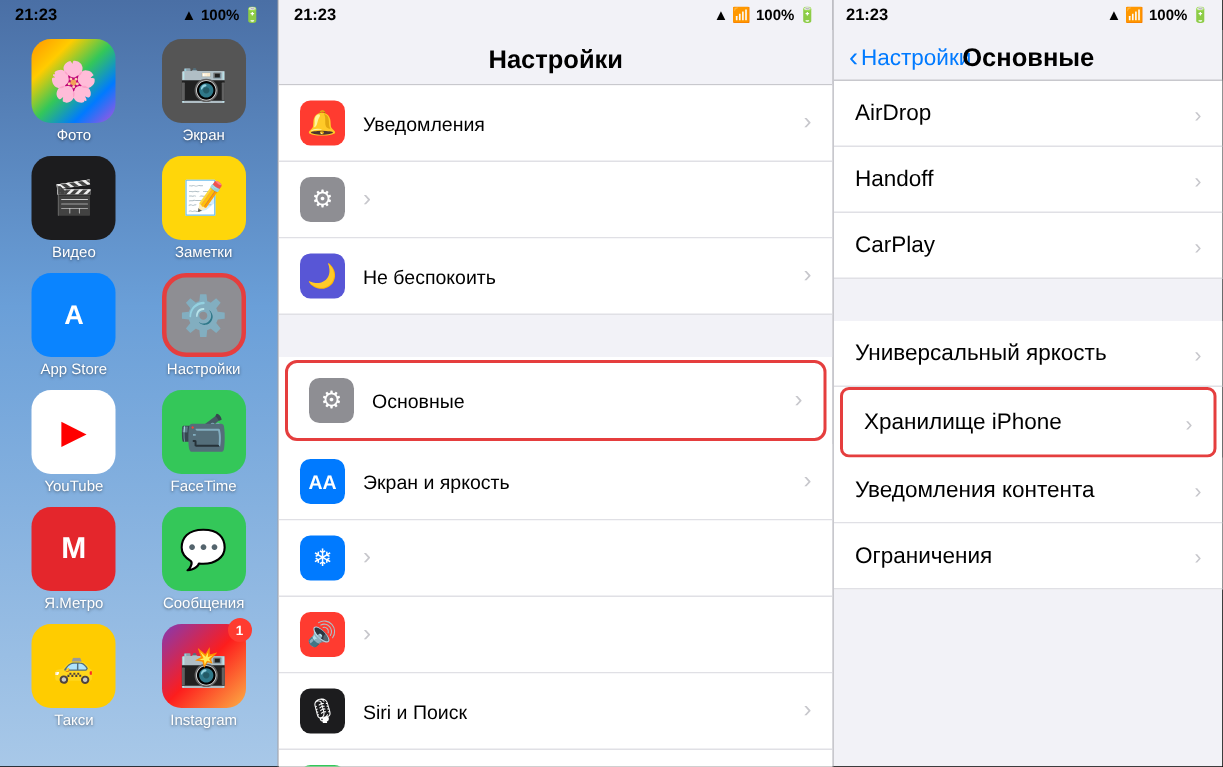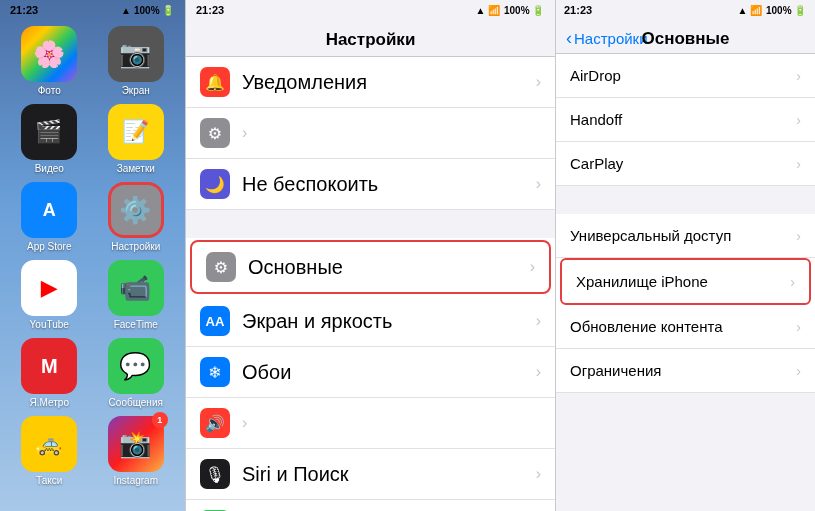--- a/index.html
+++ b/index.html
@@ -143,21 +143,21 @@
       align-items: center;
       justify-content: center;
       margin-right: 12px;
       flex-shrink: 0;
       font-size: 16px;
       color: white;
     }
 
     .settings-item-label {
       flex: 1;
-      font-size: 20px;
+      font-size: 13px;
       color: #000;
     }
 
     .settings-item-chevron {
       color: #c7c7cc;
       font-size: 16px;
     }
 
     .section-header {
       height: 28px;
@@ -385,21 +385,20 @@
     </div>
 
     <div class="settings-item">
       <div class="settings-item-icon" style="background:#007aff;font-size:13px;font-weight:bold;text-align:center;">AA</div>
       <span class="settings-item-label">Экран и яркость</span>
       <span class="settings-item-chevron">›</span>
     </div>
 
     <div class="settings-item">
       <div class="settings-item-icon" style="background:#007aff;">❄</div>
-      <span class="settings-item-label">Обои</span>
       <span class="settings-item-chevron">›</span>
     </div>
 
     <div class="settings-item">
       <div class="settings-item-icon" style="background:#ff3b30;">🔊</div>
       <span class="settings-item-chevron">›</span>
     </div>
 
     <div class="settings-item">
       <div class="settings-item-icon" style="background:#1c1c1e;">🎙</div>
@@ -448,31 +447,31 @@
       <span class="general-item-label">CarPlay</span>
       <span class="general-item-chevron">›</span>
     </div>
   </div>
 
   <div class="general-section-gap"></div>
 
   <div class="general-list">
 
     <div class="general-item">
-      <span class="general-item-label">Универсальный доступ</span>
+      <span class="general-item-label">Универсальный яркость</span>
       <span class="general-item-chevron">›</span>
     </div>
 
     <div class="general-item highlighted-box">
       <span class="general-item-label">Хранилище iPhone</span>
       <span class="general-item-chevron">›</span>
     </div>
 
     <div class="general-item">
-      <span class="general-item-label">Обновление контента</span>
+      <span class="general-item-label">Уведомления контента</span>
       <span class="general-item-chevron">›</span>
     </div>
 
     <div class="general-item">
       <span class="general-item-label">Ограничения</span>
       <span class="general-item-chevron">›</span>
     </div>
   </div>
 </div>
 

